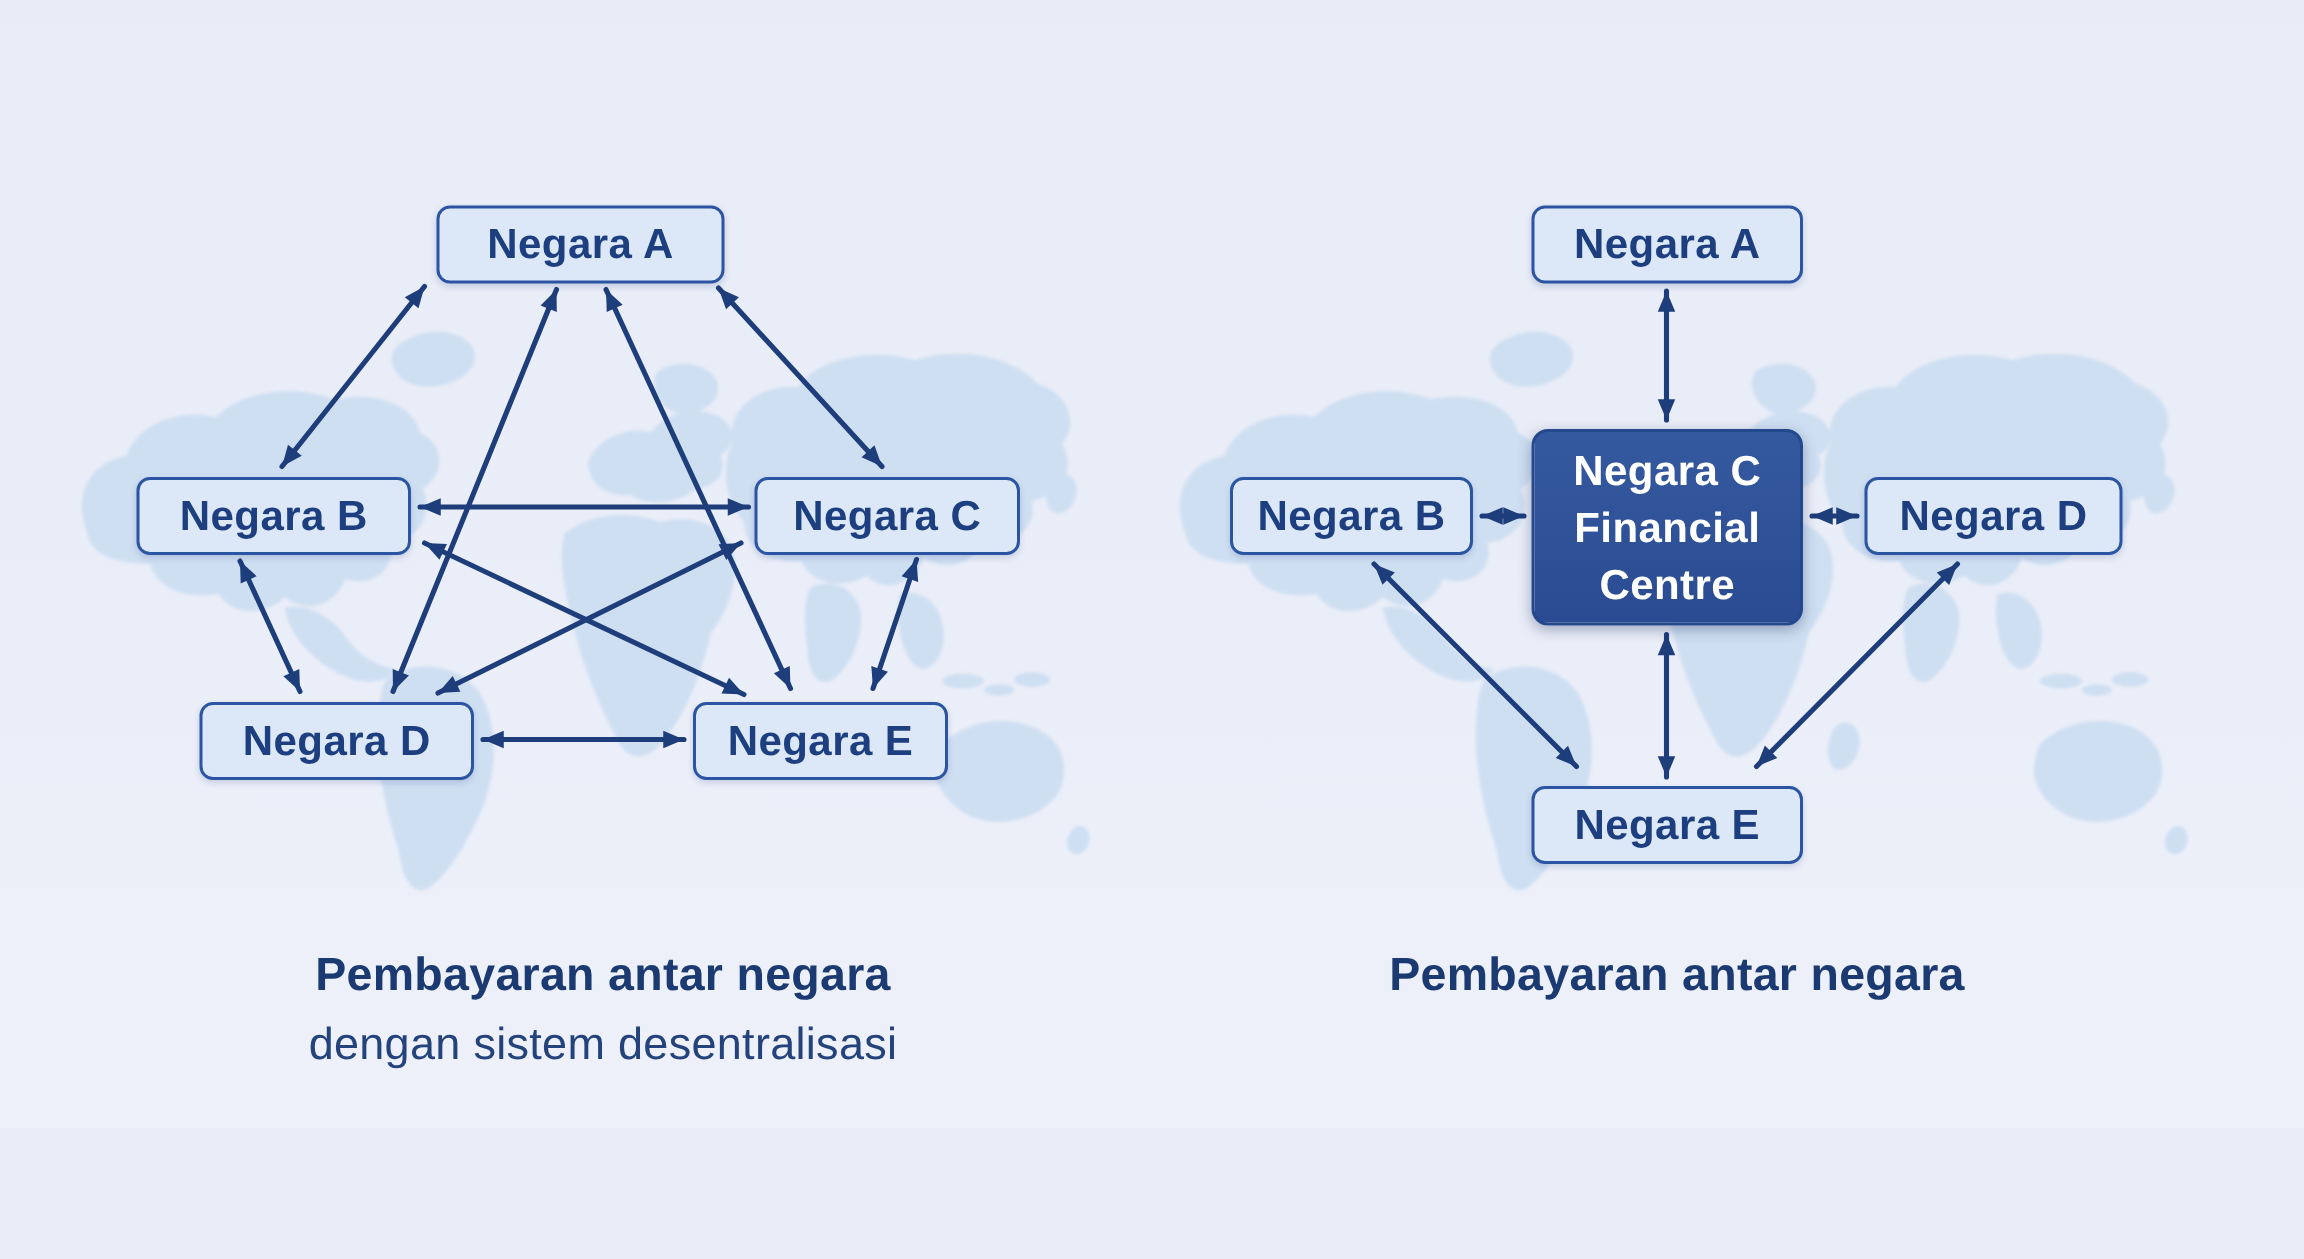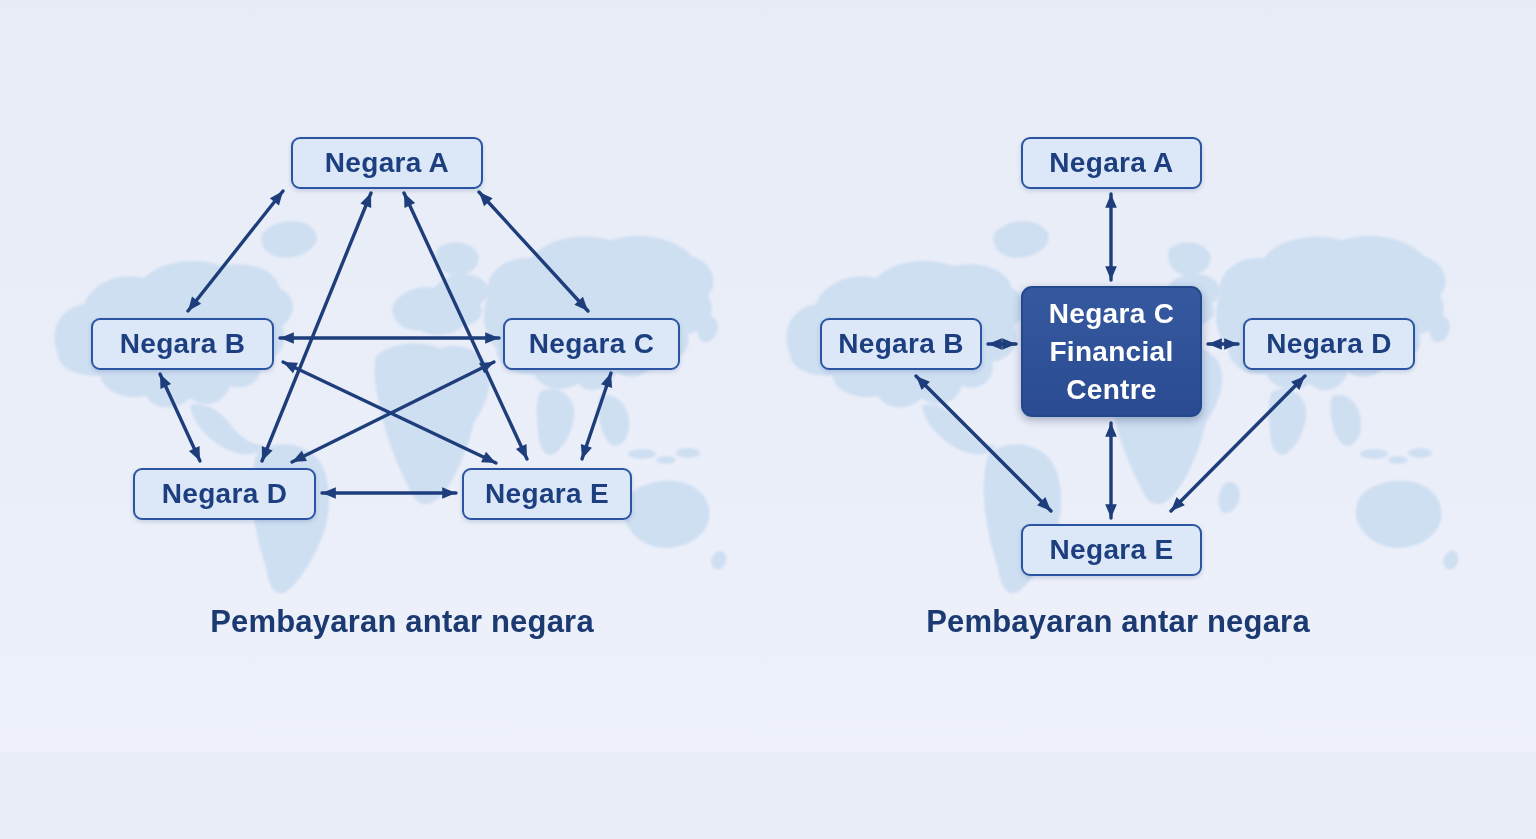--- a/index.html
+++ b/index.html
@@ -43,21 +43,21 @@
   }
   .node.hub{
     flex-direction:column;
     background:linear-gradient(180deg,var(--hub-top),var(--hub-bottom));
     border:2px solid #24488c;
     border-radius:11px;
     color:var(--hub-text);
     font-size:28px;line-height:38px;
     box-shadow:0 3px 9px rgba(20,40,90,.35);
   }
-  .caption{position:absolute;top:604px;width:690px;text-align:center;}
+  .caption{position:absolute;top:632px;width:690px;text-align:center;}
   .caption .l1{font-size:31px;font-weight:700;color:var(--caption);letter-spacing:.2px;}
   .caption .l2{font-size:30px;font-weight:400;color:var(--caption2);margin-top:12px;letter-spacing:.2px;}
   .caption.left{left:57px;}
   .caption.right{left:773px;}
 </style>
 </head>
 <body>
 
 <div class="canvas">
 
@@ -202,18 +202,19 @@
       <div class="node" style="left: 1243px; top: 318px; width: 172px; height: 52px;">
         <span>Negara D</span>
       </div>
       <div class="node" style="left: 1021px; top: 524px; width: 181px; height: 52px;">
         <span>Negara E</span>
       </div>
     </div>
 
   <div class="caption left">
     <div class="l1">Pembayaran antar negara</div>
+    <div class="l2">dengan sistem desentralisasi</div>
   </div>
   <div class="caption right">
     <div class="l1">Pembayaran antar negara</div>
   </div>
 
 </div>
 
 </body></html>

